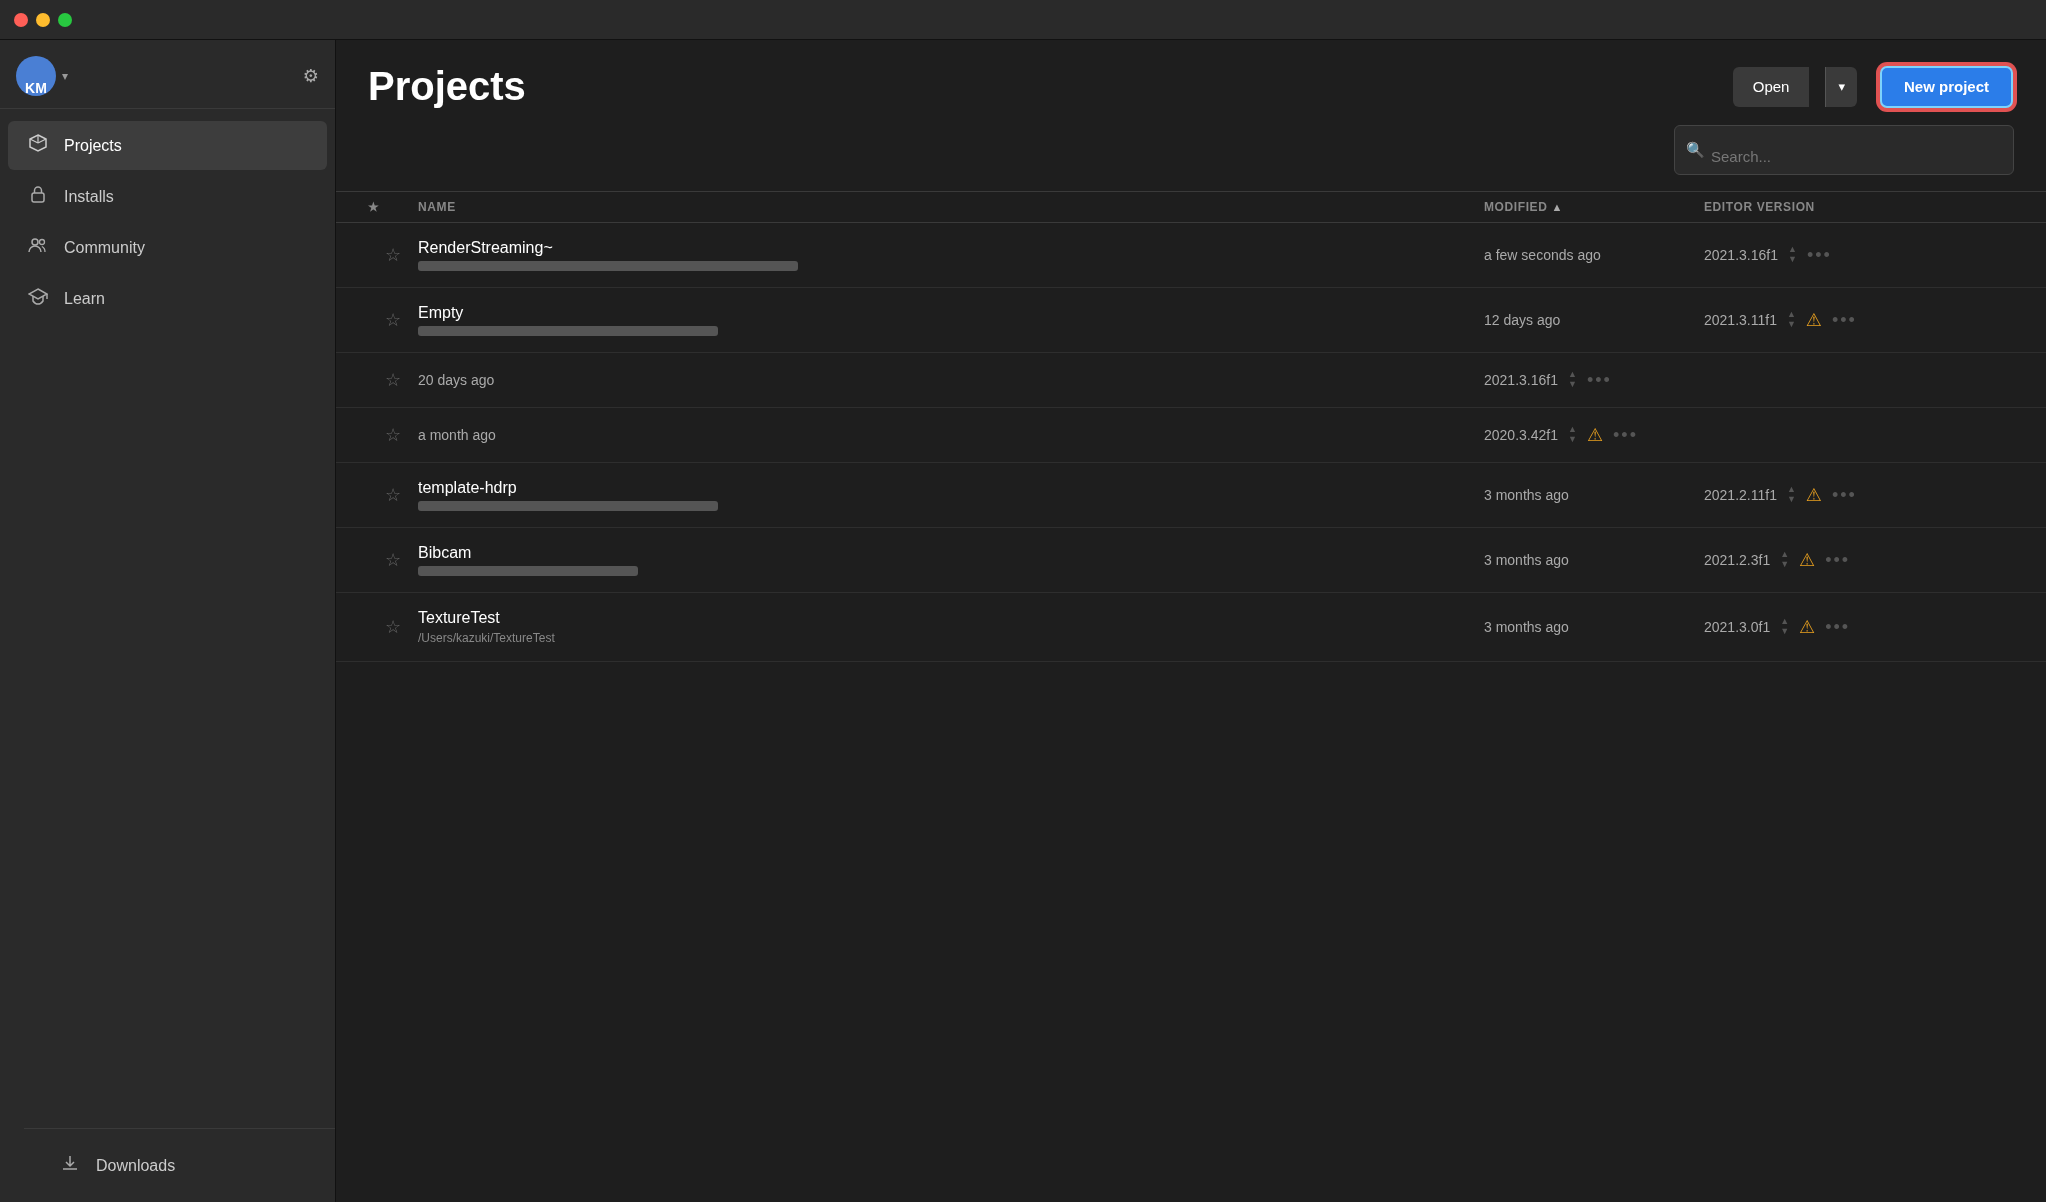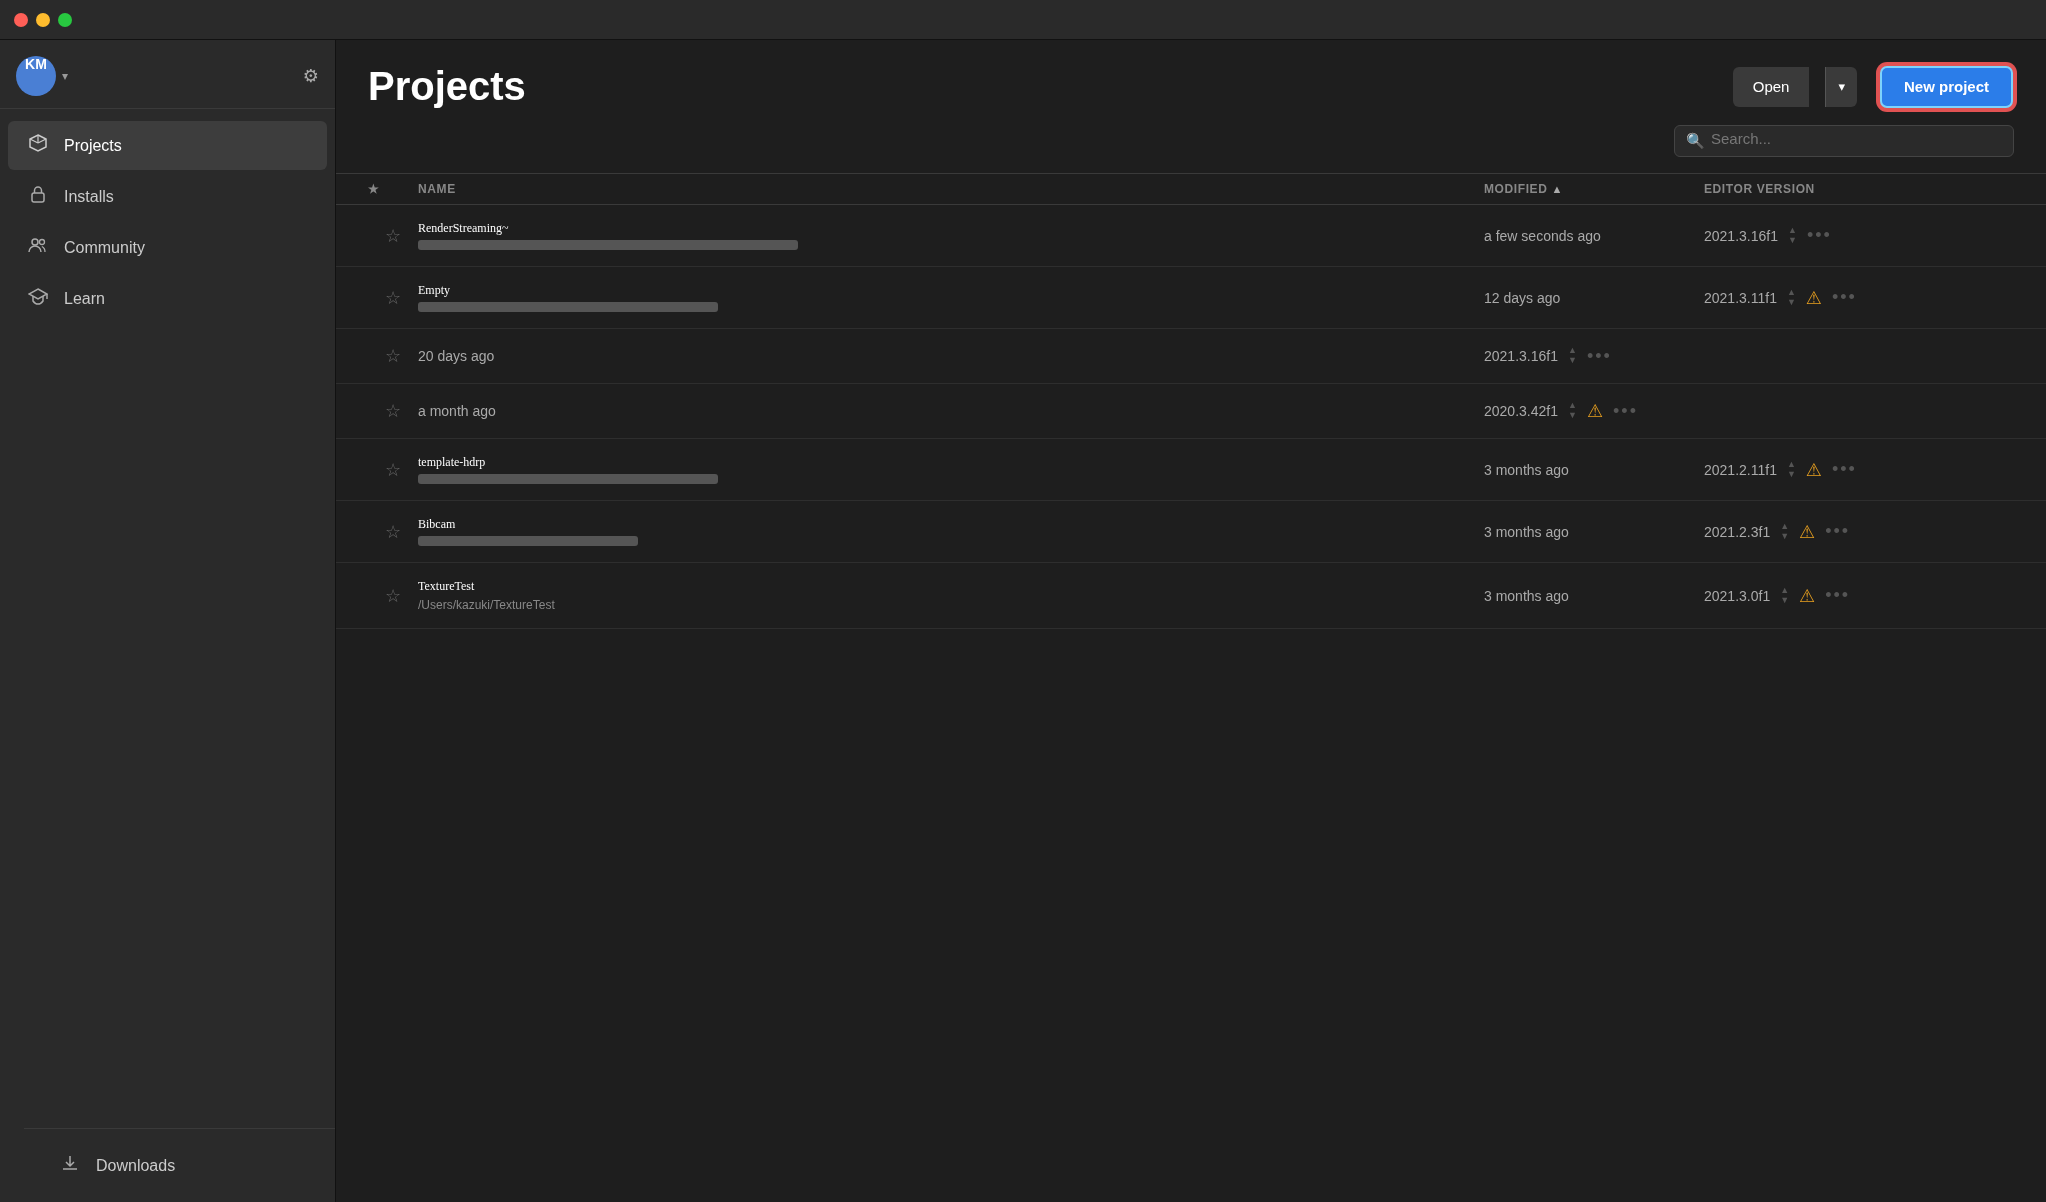--- a/index.html
+++ b/index.html
@@ -61,21 +61,21 @@
       justify-content: space-between;
       border-bottom: 1px solid #3a3a3a;
     }
 
     .user-avatar {
       width: 40px;
       height: 40px;
       border-radius: 50%;
       background: #4a7fd4;
       display: flex;
-      align-items: flex-start;
+      align-items: flex-end;
       justify-content: center;
       font-size: 14px;
       font-weight: 600;
       color: white;
     }
 
     .user-section {
       display: flex;
       align-items: center;
       gap: 6px;
@@ -222,21 +222,21 @@
       font-size: 15px;
     }
 
     .search-input {
       width: 100%;
       background: #2a2a2a;
       border: 1px solid #444;
       border-radius: 6px;
       color: #aaa;
       font-size: 15px;
-      padding: 4px 12px 9px 36px;
+      padding: 22px 12px 9px 36px;
       outline: none;
     }
 
     .search-input::placeholder {
       color: #777;
     }
 
     
     .projects-table {
       flex: 1;
@@ -288,24 +288,23 @@
       font-size: 18px;
     }
 
     .project-name-col {
       display: flex;
       flex-direction: column;
       gap: 4px;
     }
 
     .project-name {
-      font-size: 12px;
+      font-size: 16px;
       color: #ffffff;
       font-weight: 500;
-      font-family: Liberation Serif, serif;
     }
 
     .project-path {
       font-size: 12px;
       color: #555;
       background: #555;
       border-radius: 3px;
       height: 10px;
       width: 380px;
     }

